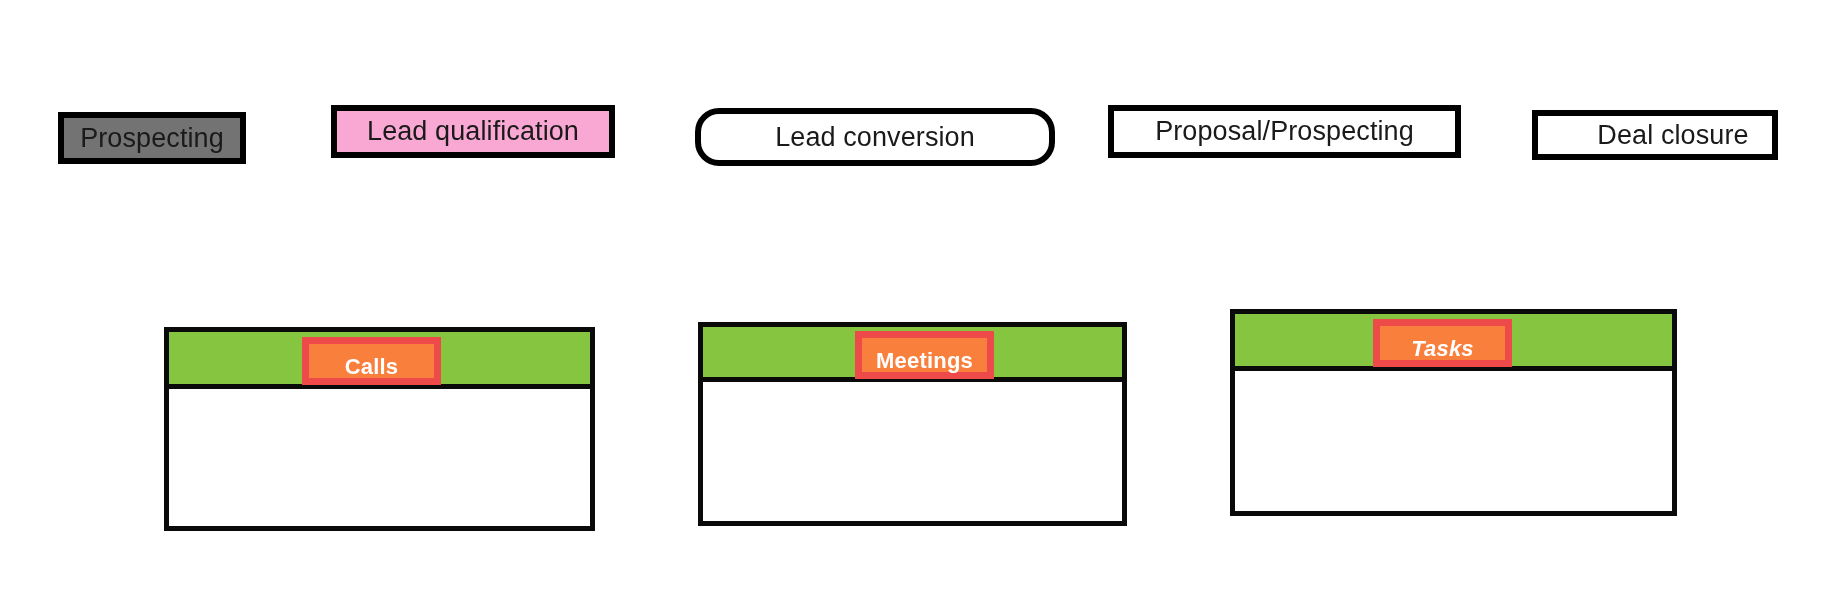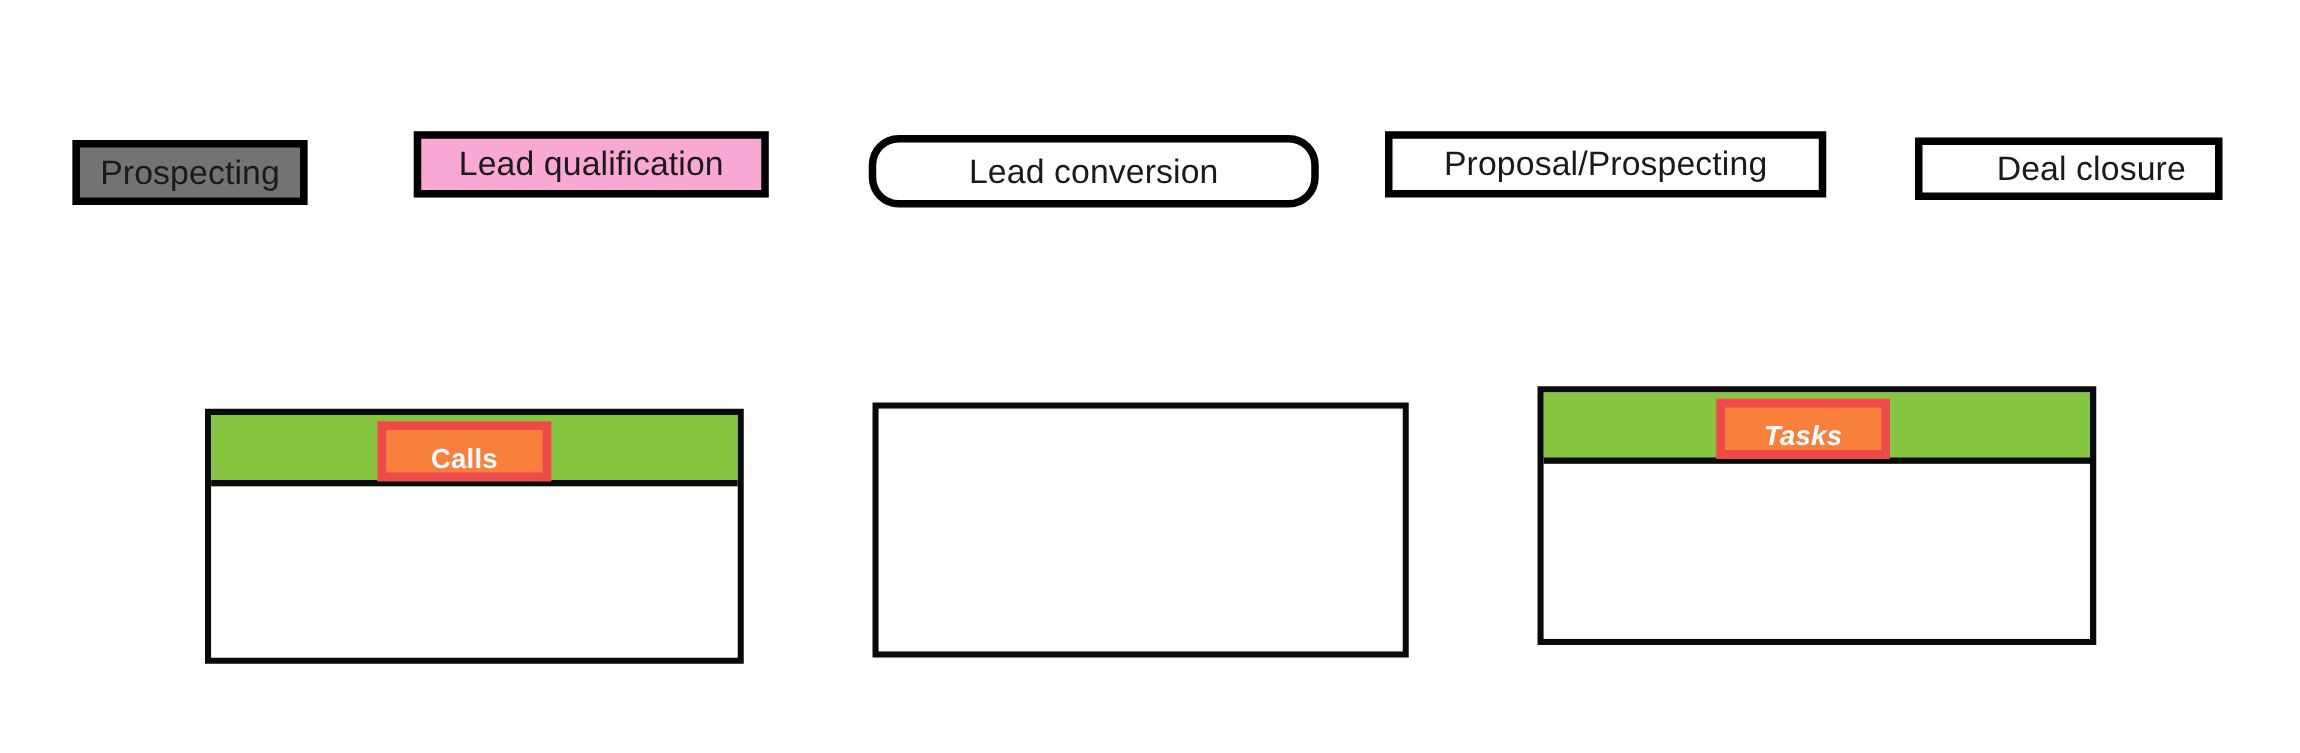--- a/index.html
+++ b/index.html
@@ -112,20 +112,25 @@
   <div class="activity-card" id="card-0" style="left: 164px; top: 327px; width: 431px; height: 204px; border-color: rgb(10, 10, 10);">
     <div class="card-header" id="card-header-0" style="height: 57px; background: rgb(134, 197, 64); border-bottom-color: rgb(10, 10, 10);">
       <div class="badge" id="badge-0" style="width: 139px; height: 48px; background: rgb(249, 127, 61); border-color: rgb(239, 74, 74); position: absolute; left: 133px; top: 4.5px;">
         <span class="badge-label">Calls</span>
       </div>
     </div>
     <div class="card-body"></div>
   </div>
 
   <div class="activity-card" id="card-1" style="left: 698px; top: 322px; width: 429px; height: 204px; border-color: rgb(10, 10, 10);">
+    <div class="card-header" id="card-header-1" style="height: 55px; background: rgb(134, 197, 64); border-bottom-color: rgb(10, 10, 10);">
+      <div class="badge" id="badge-1" style="width: 139px; height: 48px; background: rgb(249, 127, 61); border-color: rgb(239, 74, 74); position: absolute; left: 152px; top: 3.5px;">
+        <span class="badge-label">Meetings</span>
+      </div>
+    </div>
     <div class="card-body"></div>
   </div>
 
   <div class="activity-card" id="card-2" style="left: 1230px; top: 309px; width: 447px; height: 207px; border-color: rgb(10, 10, 10); font-style: italic;">
     <div class="card-header" id="card-header-2" style="height: 57px; background: rgb(134, 197, 64); border-bottom-color: rgb(10, 10, 10);">
       <div class="badge" id="badge-2" style="width: 139px; height: 48px; background: rgb(249, 127, 61); border-color: rgb(239, 74, 74); position: absolute; left: 138px; top: 4.5px;">
         <span class="badge-label">Tasks</span>
       </div>
     </div>
     <div class="card-body"></div>

